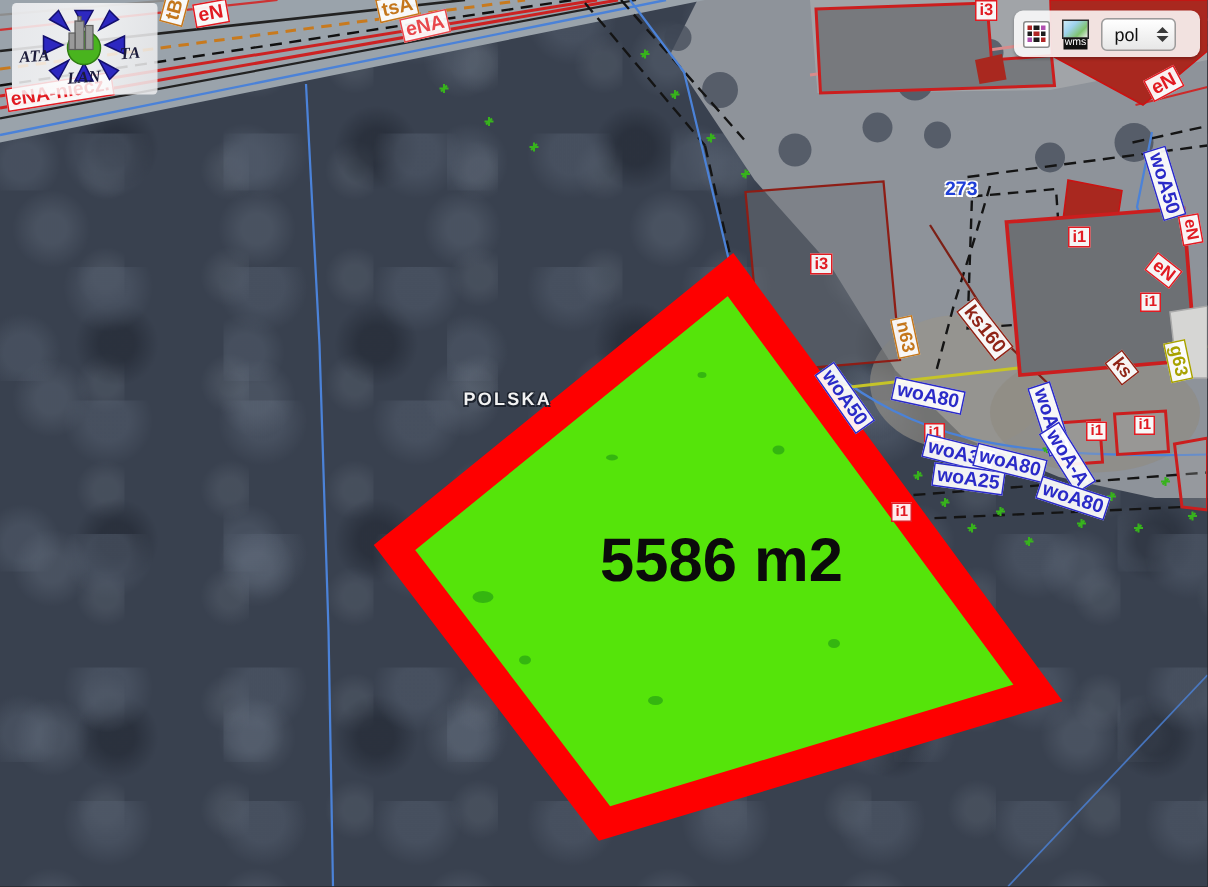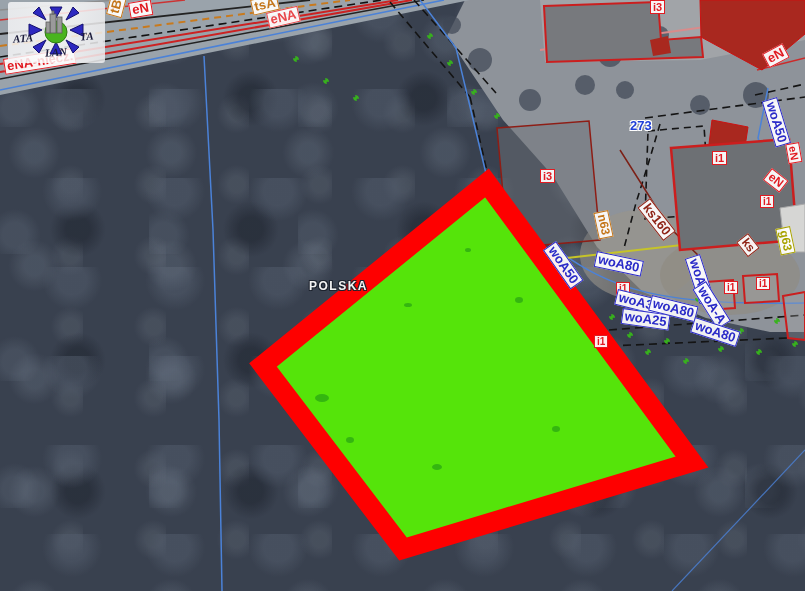--- a/index.html
+++ b/index.html
@@ -16,21 +16,21 @@
     background-size:137px 113px, 103px 89px, 173px 131px, 83px 71px, 149px 127px;
   }
   #map-svg{position:absolute;left:0;top:0;}
   #labels-layer{position:absolute;left:0;top:0;width:100%;height:100%;pointer-events:none;}
   .map-label{
     position:absolute;font-weight:bold;white-space:nowrap;line-height:1.1;
     transform-origin:0 0;letter-spacing:0;
   }
   .map-label.boxed{background:rgba(255,255,255,.93);border:1px solid currentColor;padding:0 2px;}
   .map-label.halo{text-shadow:-1px -1px 0 #fff,1px -1px 0 #fff,-1px 1px 0 #fff,1px 1px 0 #fff;}
-  .map-label.halo-dark{text-shadow:-1px -1px 0 #1d232e,1px -1px 0 #1d232e,-1px 1px 0 #1d232e,1px 1px 0 #1d232e;letter-spacing:1.5px;margin-top:20px;}
+  .map-label.halo-dark{text-shadow:-1px -1px 0 #1d232e,1px -1px 0 #1d232e,-1px 1px 0 #1d232e,1px 1px 0 #1d232e;letter-spacing:1.5px;}
   #area-label{
     position:absolute;left:368px;top:350px;width:226px;text-align:center;
     font-size:41px;font-weight:bold;color:#0b0b0b;letter-spacing:0;
   }
   
   #logo{
     position:absolute;left:8px;top:2px;width:97px;height:61px;border-radius:3px;
     background:linear-gradient(100deg, rgba(244,244,246,.85), rgba(255,255,255,.82) 55%, rgba(236,236,238,.85));
   }
   #logo svg{position:absolute;left:0;top:0;}
@@ -210,20 +210,21 @@
       <span class="map-label boxed" style="left: 700px; top: 254px; font-size: 13px; color: rgb(42, 42, 200); transform: rotate(72deg);">woA90</span>
       <span class="map-label boxed" style="left: 706px; top: 281px; font-size: 13px; color: rgb(42, 42, 200); transform: rotate(58deg);">woA-A</span>
       <span class="map-label boxed" style="left: 652px; top: 295px; font-size: 13px; color: rgb(42, 42, 200); transform: rotate(14deg);">woA80</span>
       <span class="map-label boxed" style="left: 695px; top: 317px; font-size: 13px; color: rgb(42, 42, 200); transform: rotate(18deg);">woA80</span>
       <span class="map-label boxed" style="left: 724px; top: 281px; font-size: 10px; color: rgb(225, 27, 34);">i1</span>
       <span class="map-label boxed" style="left: 756px; top: 277px; font-size: 10px; color: rgb(225, 27, 34);">i1</span>
       <span class="map-label boxed" style="left: 594px; top: 335px; font-size: 10px; color: rgb(225, 27, 34);">i1</span>
       <span class="map-label halo-dark" style="left: 309px; top: 260px; font-size: 12px; color: rgb(242, 242, 242);">POLSKA</span>
     </div>
 
+  <div id="area-label">5586 m2</div>
 
   <div id="logo">
     <svg width="97" height="61" viewBox="0 0 97 61">
       <g fill="#2d28c0" stroke="#14106e" stroke-width="1">
         <polygon points="48,16 42,5 54,5"></polygon>
         <polygon points="48,40 42,52 54,52"></polygon>
         <polygon points="62,28 75,22 75,34"></polygon>
         <polygon points="34,28 21,22 21,34"></polygon>
         <polygon points="58,18 65,5 71,11"></polygon>
         <polygon points="38,18 25,11 31,5"></polygon>
@@ -236,14 +237,40 @@
         <rect x="49" y="15" width="5" height="16"></rect>
         <rect x="38" y="20" width="4" height="11"></rect>
         <rect x="44" y="9" width="2" height="3"></rect>
       </g>
     </svg>
     <span class="logo-text" id="logo-left">ATA</span>
     <span class="logo-text" id="logo-right">TA</span>
     <span class="logo-text" id="logo-bottom">LAN</span>
   </div>
 
+  <div id="toolbar">
+    <button class="tb-btn">
+      <span class="grid-icon">
+        <i class="gc1"></i>
+          <i class="gc2"></i>
+          <i class="gc3"></i>
+        <i class="gc2"></i>
+          <i class="gc1"></i>
+          <i class="gc2"></i>
+        <i class="gc3"></i>
+          <i class="gc2"></i>
+          <i class="gc1"></i>
+      </span>
+    </button>
+    <button class="tb-btn">
+      <span class="wms-thumb"></span>
+      <span class="wms-label">wms</span>
+    </button>
+    <div id="lang-select">
+      <span>pol</span>
+      <span class="spin">
+          <i class="up"></i>
+          <i class="dn"></i>
+        </span>
+    </div>
+  </div>
 
 </div>
 
 </body></html>

